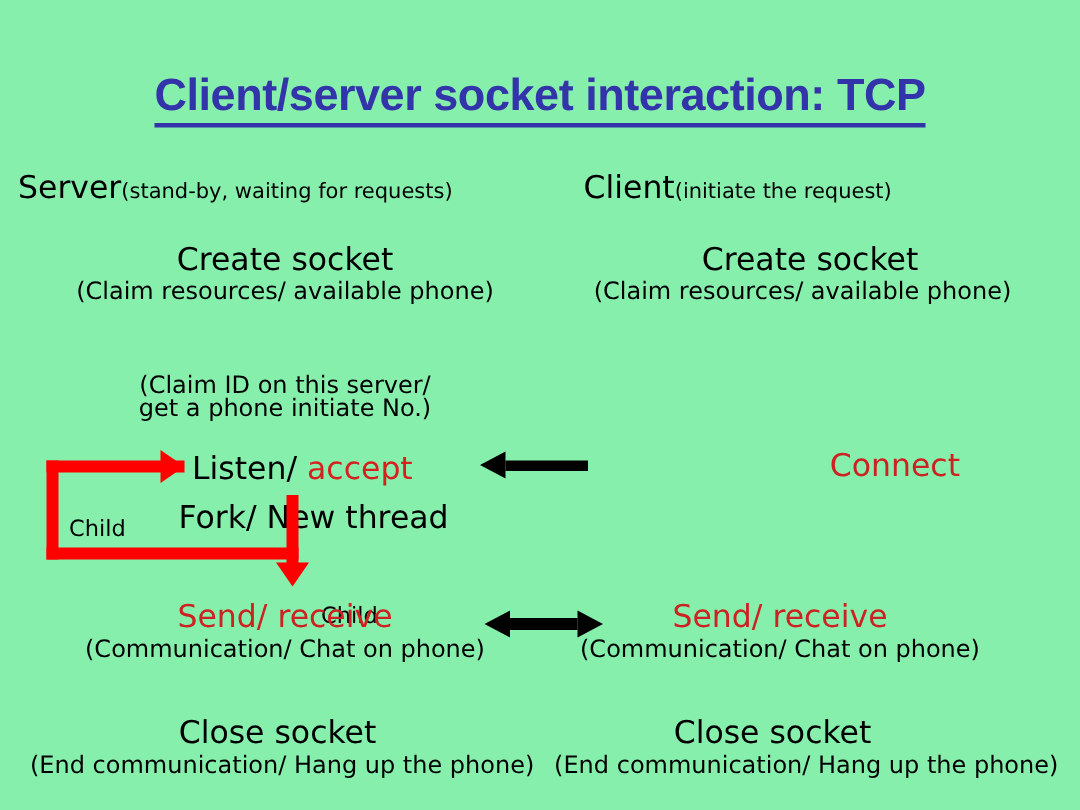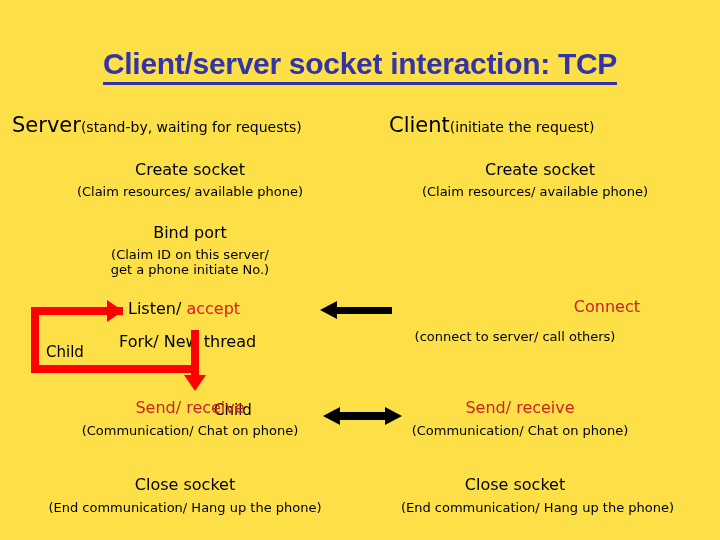--- a/index.html
+++ b/index.html
@@ -4,21 +4,21 @@
 <style>
   html, body {
     margin: 0;
     padding: 0;
     background: #ffffff;
   }
   #slide {
     position: relative;
     width: 720px;
     height: 540px;
-    background: #fde047;
+    background: #86efac;
     overflow: hidden;
     font-family: "DejaVu Sans", sans-serif;
   }
 
   
   .title {
     position: absolute;
     left: 0;
     top: 47px;
     width: 720px;
@@ -49,25 +49,25 @@
 
   .role-head {
     font-size: 21px;
     line-height: 1;
   }
   .role-head .sub {
     font-size: 14px;
   }
 
   .step-main {
-    font-size: 16px;
+    font-size: 21px;
     line-height: 1.05;
   }
   .step-sub {
-    font-size: 13px;
+    font-size: 16px;
     line-height: 1.15;
   }
   .red { color: #d62020; }
   .redbold { color: #cc2222; }
 
   
   .redloop { position: absolute; }
   .rl-bar {
     position: absolute;
     background: #ff0000;
@@ -120,21 +120,20 @@
     <span>Client</span><span class="sub">(initiate the request)</span>
   </div>
 
   <div class="lbl hand role-head" style="left:12px; top:115px;">
     <span>Server</span><span class="sub">(stand-by, waiting for requests)</span>
   </div>
 
   <div class="lbl hand step-main center" style="left:40px; top:162px; width:300px;">Create socket</div>
   <div class="lbl hand step-sub center" style="left:40px; top:185px; width:300px;">(Claim resources/ available phone)</div>
 
-  <div class="lbl hand step-main center" style="left:40px; top:225px; width:300px;">Bind port</div>
   <div class="lbl hand step-sub center" style="left:40px; top:248px; width:300px;">(Claim ID on this server/</div>
   <div class="lbl hand step-sub center" style="left:40px; top:263px; width:300px;">get a phone initiate No.)</div>
 
   <div class="lbl hand step-main" style="left:128px; top:301px;">
     <span>Listen/</span>
     <span class="red">accept</span>
   </div>
 
   <div class="lbl hand step-main" style="left:119px; top:334px;">Fork/ New thread</div>
 
@@ -158,21 +157,20 @@
   <div class="lbl hand step-main center redbold" style="left:40px; top:400px; width:300px;">Send/ receive</div>
   <div class="lbl hand step-sub center" style="left:40px; top:424px; width:300px;">(Communication/ Chat on phone)</div>
 
   <div class="lbl hand step-main center" style="left:35px; top:477px; width:300px;">Close socket</div>
   <div class="lbl hand step-sub center" style="left:20px; top:501px; width:330px;">(End communication/ Hang up the phone)</div>
 
   <div class="lbl hand step-main center" style="left:390px; top:162px; width:300px;">Create socket</div>
   <div class="lbl hand step-sub center" style="left:380px; top:185px; width:310px;">(Claim resources/ available phone)</div>
 
   <div class="lbl hand step-main center redbold" style="left:390px; top:299px; width:250px;text-align:right;">Connect</div>
-  <div class="lbl hand step-sub center" style="left:385px; top:330px; width:260px;">(connect to server/ call others)</div>
 
   <div class="lbl hand step-main center redbold" style="left:390px; top:400px; width:260px;">Send/ receive</div>
   <div class="lbl hand step-sub center" style="left:385px; top:424px; width:270px;">(Communication/ Chat on phone)</div>
 
   <div class="lbl hand step-main center" style="left:390px; top:477px; width:250px;">Close socket</div>
   <div class="lbl hand step-sub center" style="left:360px; top:501px; width:355px;">(End communication/ Hang up the phone)</div>
 
   <div>
     <div class="blk-shaft" style="left:337px; top:307px; width:55px; height:7px;"></div>
     <div class="blk-head-left" style="left:320px; top:301px;"></div>

